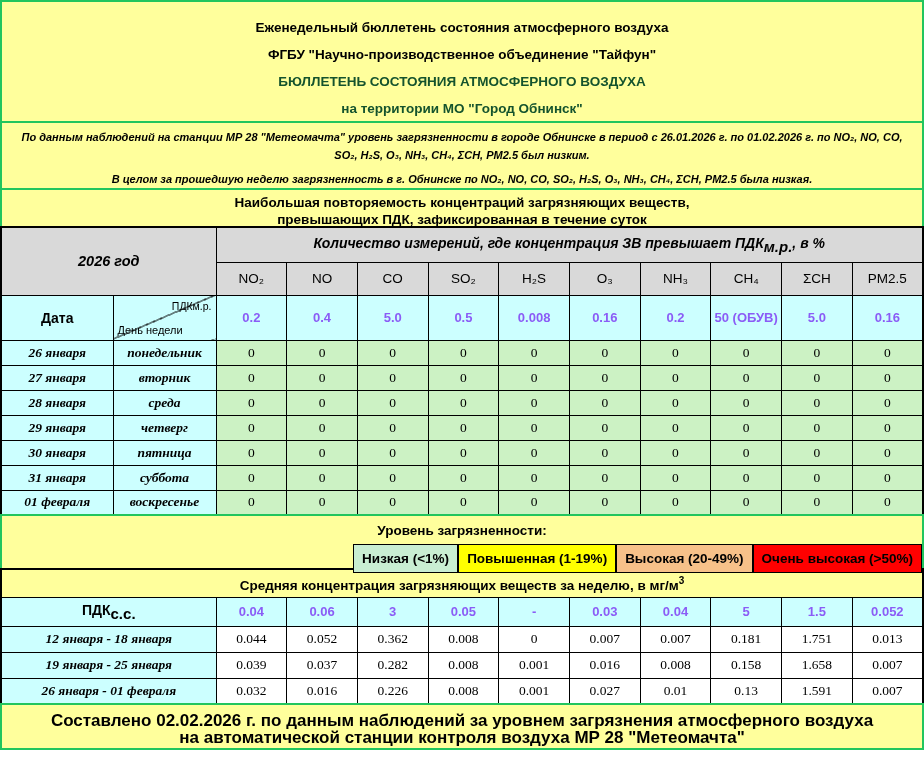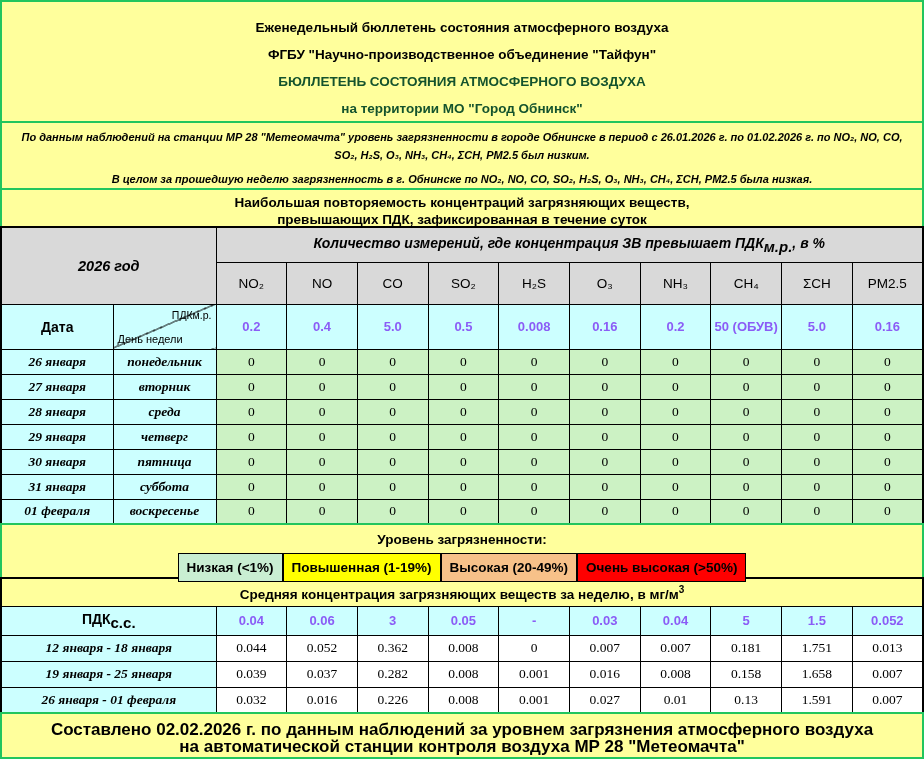--- a/index.html
+++ b/index.html
@@ -31,21 +31,21 @@
 
   
   table { border-collapse: collapse; table-layout: fixed; width: 924px; border: 2px solid #000; margin-top: -2px; }
   td { border: 1px solid #000; text-align: center; vertical-align: middle; padding: 0 2px; font-size: 13px; overflow: hidden; }
   .gray  { background: #d9d9d9; }
   .cyan  { background: #ccffff; }
   .green { background: #ccf2c4; }
   .white { background: #ffffff; }
 
   .row-h1 td { height: 35px; }
-  .row-h2 td { height: 42px; }
+  .row-h2 td { height: 33px; }
   .row-pdk td { height: 45px; }
   .row-day td { height: 25px; }
 
   .year-cell { font-weight: bold; font-style: italic; font-size: 14.5px; }
   .measure-cell { font-weight: bold; font-style: italic; font-size: 14px; }
   .sub { font-size: 15px; vertical-align: sub; }
   .sup { font-size: 10px; vertical-align: super; }
   .poll-cell { font-size: 13.5px; }
   .date-label { font-weight: bold; font-size: 14px; }
   .pdk-val { color: #8b5cf6; font-weight: bold; font-size: 13px; line-height: 15px; }
@@ -55,21 +55,21 @@
   .diag-cell {
     position: relative;
     background-image: linear-gradient(to bottom right, transparent calc(50% - 1px), #000 calc(50% - 1px), #000 calc(50% + 0px), transparent calc(50% + 0px));
   }
   .diag-top { position: absolute; top: 4px; right: 4px; font-size: 10.5px; }
   .diag-bottom { position: absolute; bottom: 4px; left: 4px; font-size: 11px; }
 
   
   .legend-block { height: 56px; padding-top: 7px; }
   .legend-title { font-weight: bold; font-size: 13.5px; margin-bottom: 6px; }
-  .legend-row { display: flex; justify-content: center; border-radius: 7px; }
+  .legend-row { display: flex; justify-content: flex-end; border-radius: 7px; }
   .legend-item { border: 1px solid #000; padding: 6px 8px; font-weight: bold; font-size: 13.5px; }
 
   
   .row-t2head td { height: 28px; font-weight: bold; font-size: 13.5px; background: #ffff9c; }
   .row-pdkss td { height: 29px; }
   .pdkss-label { font-weight: bold; font-size: 14px; }
   .row-week td { height: 26px; }
 
   
   .footer-block { height: 47px; padding-top: 7px; }

